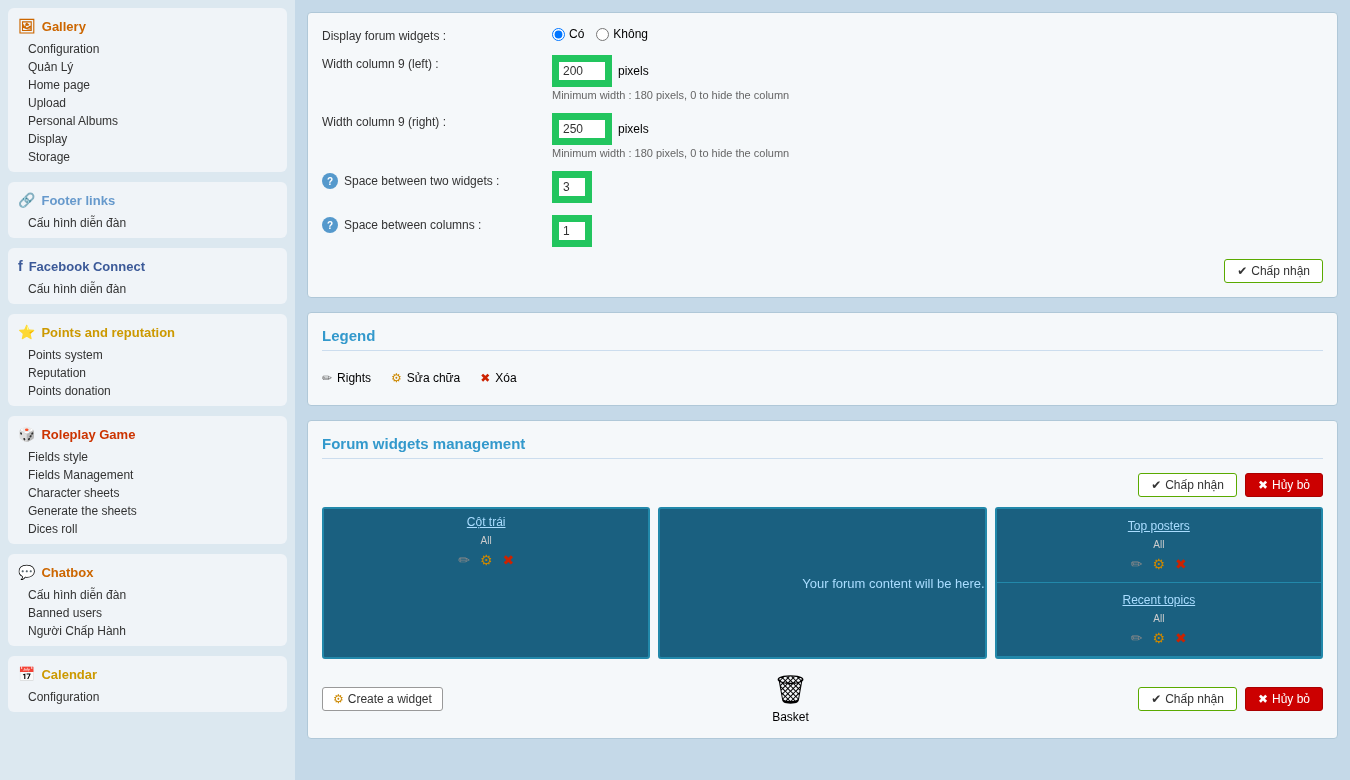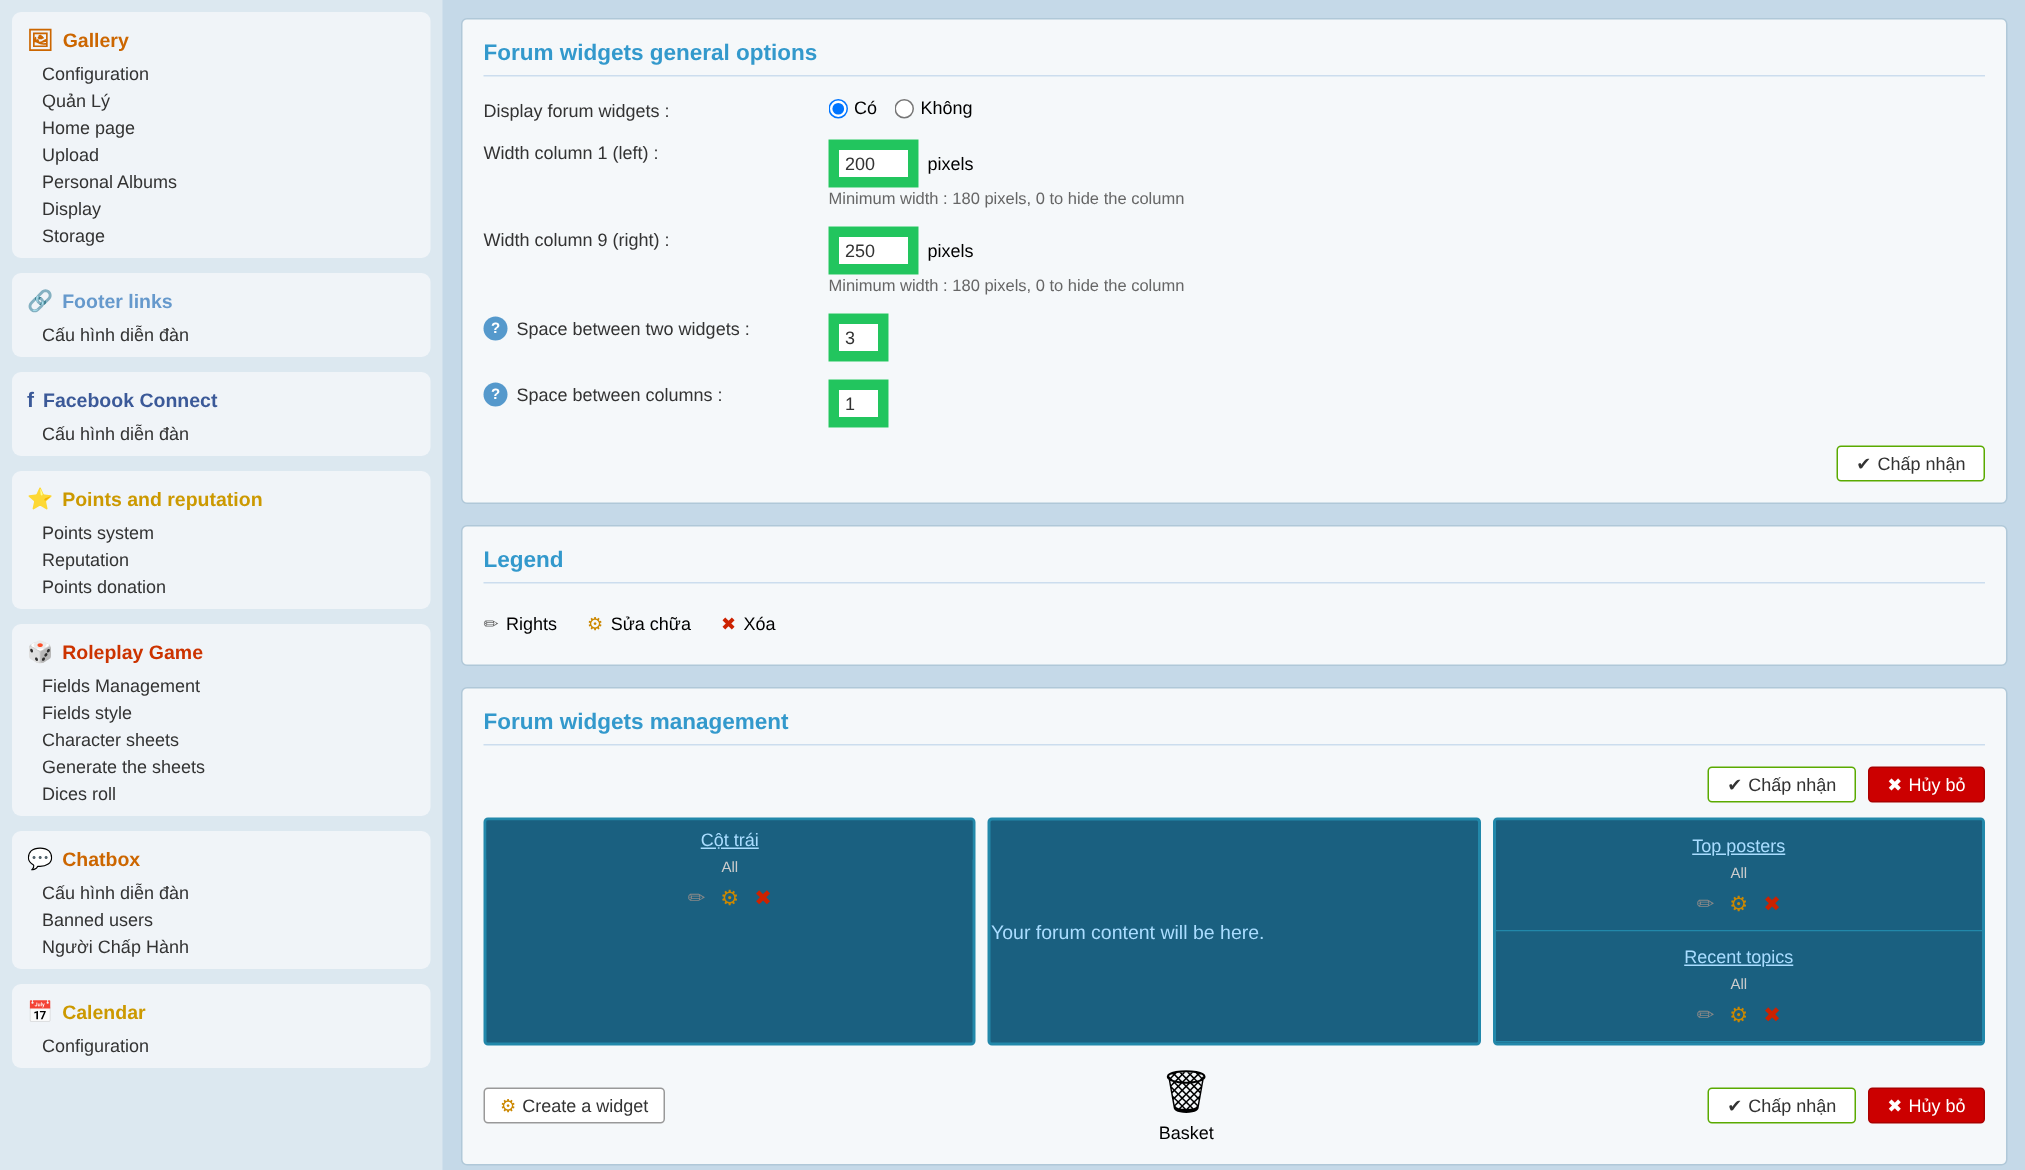--- a/index.html
+++ b/index.html
@@ -208,21 +208,21 @@
       min-height: 130px;
     }
 
     .widget-column-center {
       background: #1a6080;
       border: 2px solid #2288aa;
       border-radius: 3px;
       min-height: 130px;
       display: flex;
       align-items: center;
-      justify-content: flex-start;
+      justify-content: flex-end;
     }
 
     .widget-header {
       background: #1a6080;
       padding: 6px;
       text-align: center;
     }
 
     .widget-header a {
       color: #aaddff;
@@ -348,22 +348,22 @@
       </div>
       <a class="sidebar-link">Points system</a>
       <a class="sidebar-link">Reputation</a>
       <a class="sidebar-link">Points donation</a>
     </div>
     <div class="sidebar-section">
       <div class="sidebar-section-title roleplay">
         <span style="font-size:14px;">🎲</span>
         <span>Roleplay Game</span>
       </div>
+      <a class="sidebar-link">Fields style</a>
       <a class="sidebar-link">Fields Management</a>
-      <a class="sidebar-link">Fields style</a>
       <a class="sidebar-link">Character sheets</a>
       <a class="sidebar-link">Generate the sheets</a>
       <a class="sidebar-link">Dices roll</a>
     </div>
     <div class="sidebar-section">
       <div class="sidebar-section-title chatbox">
         <span style="font-size:14px;">💬</span>
         <span>Chatbox</span>
       </div>
       <a class="sidebar-link">Cấu hình diễn đàn</a>
@@ -375,40 +375,39 @@
         <span style="font-size:14px;">📅</span>
         <span>Calendar</span>
       </div>
       <a class="sidebar-link">Configuration</a>
     </div>
   </div>
 
 <div class="main-content">
 
   <div class="panel">
-    <div class="panel-title">Forum widgets general options</div>
 
     <div class="form-row">
       <div class="form-label">Display forum widgets :</div>
       <div class="form-value">
         <div class="radio-group">
           <label class="radio-label">
             <input type="radio" name="display" checked="" style="">
             <span>Có</span>
           </label>
           <label class="radio-label">
             <input type="radio" name="display" style="">
             <span>Không</span>
           </label>
         </div>
       </div>
     </div>
 
     <div class="form-row">
-      <div class="form-label">Width column 1 (left) :</div>
+      <div class="form-label">Width column 9 (left) :</div>
       <div class="form-value">
         <div class="form-value-row">
           <input type="text" value="200" style="">
           <span>pixels</span>
         </div>
         <span class="form-hint">Minimum width : 180 pixels, 0 to hide the column</span>
       </div>
     </div>
 
     <div class="form-row">

